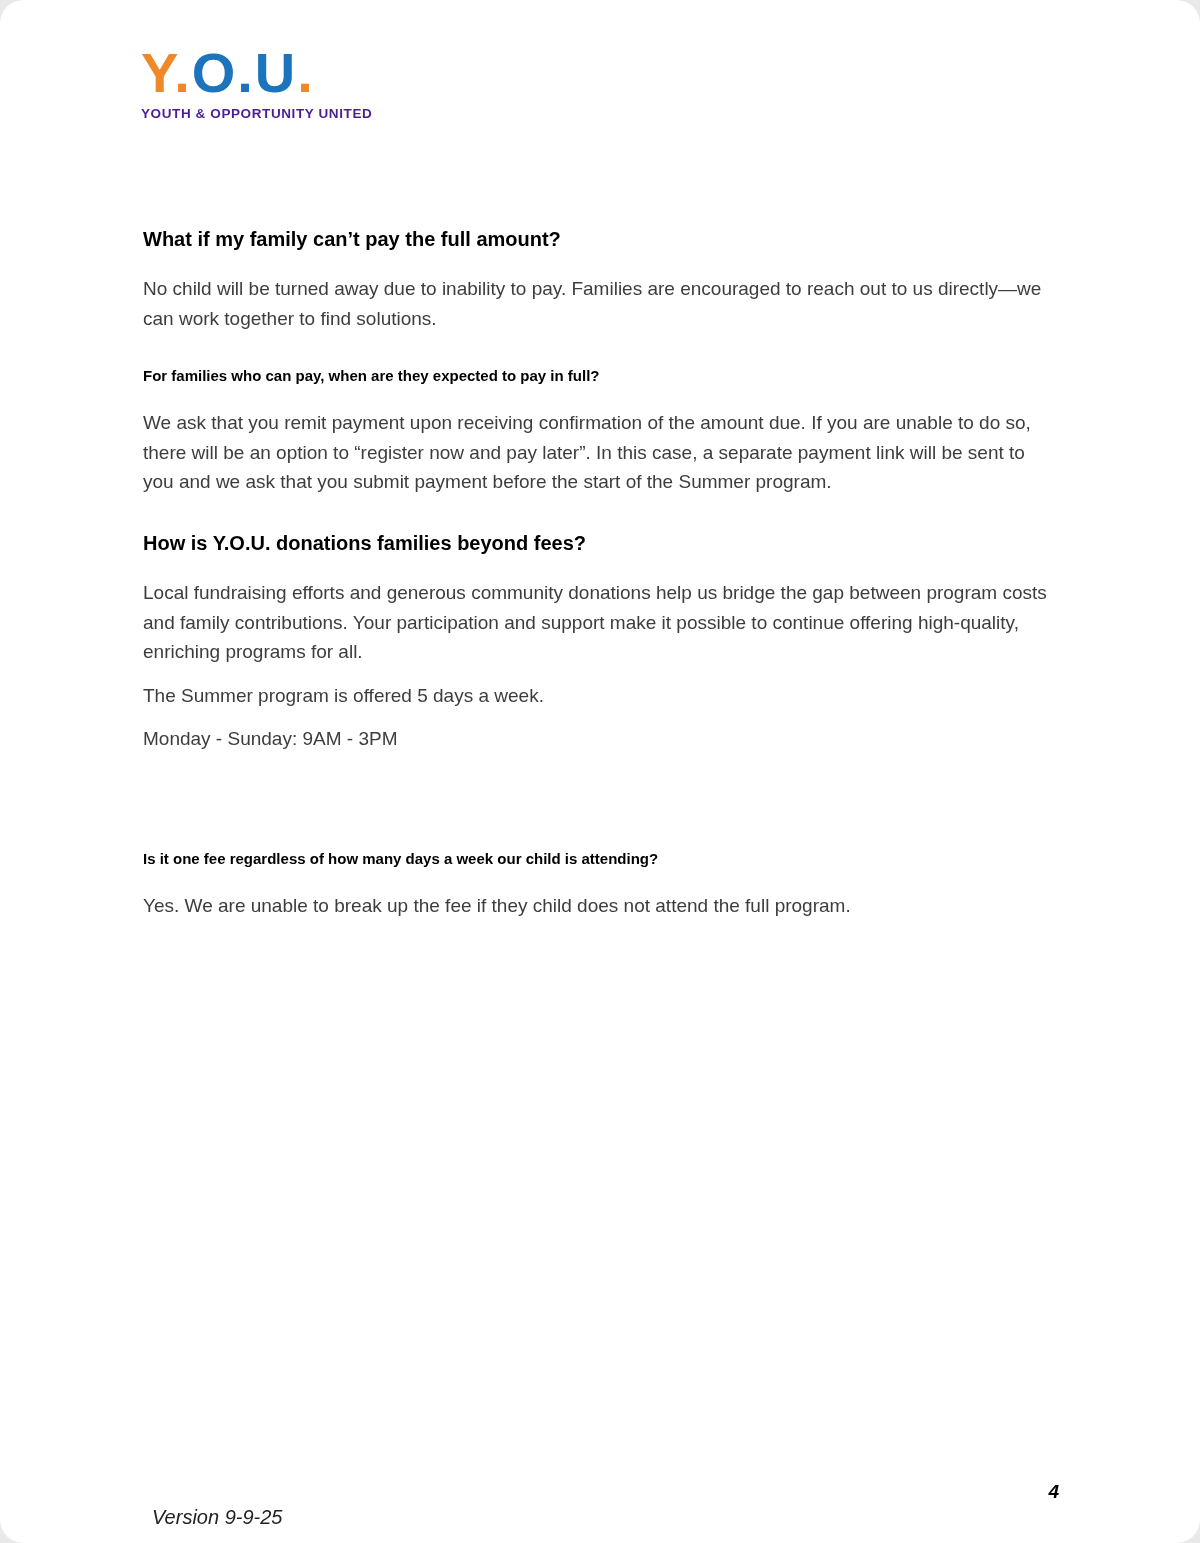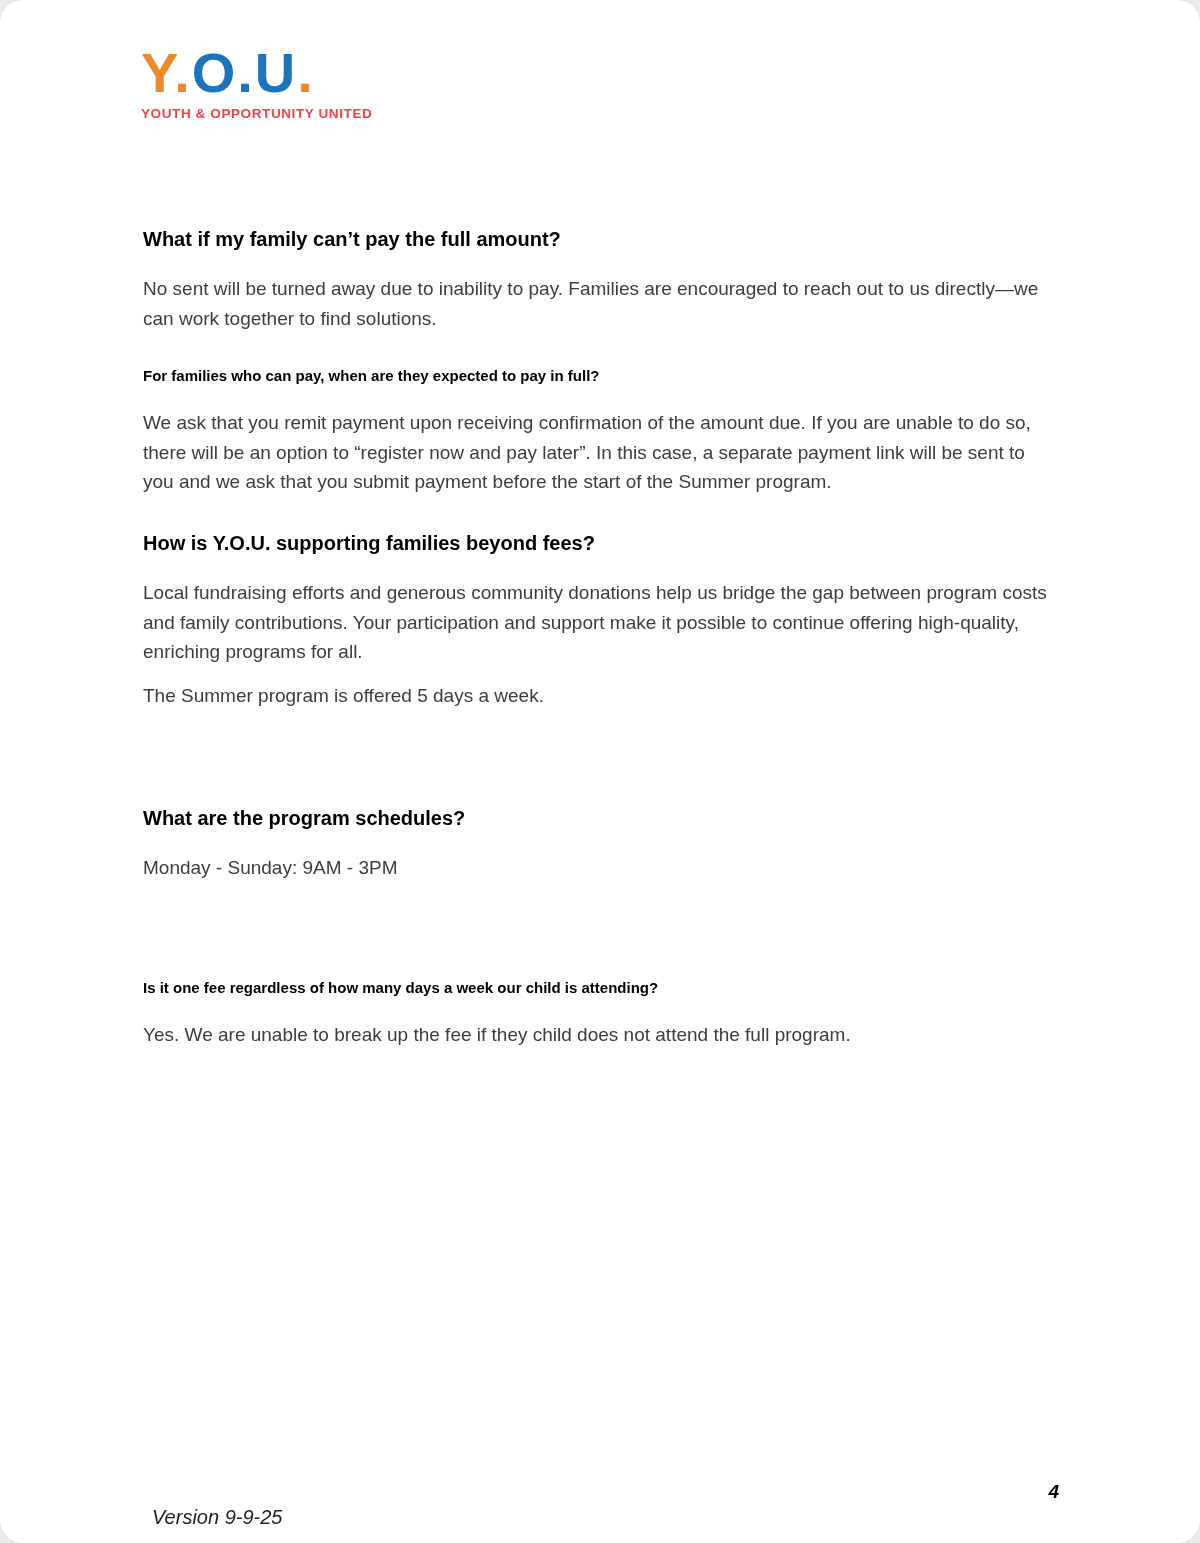--- a/index.html
+++ b/index.html
@@ -26,21 +26,21 @@
     letter-spacing: 2px;
     line-height: 1.1;
   }
   .logo-orange { color: #EF8829; }
   .logo-blue   { color: #1C75BC; }
   .logo-tagline {
     margin-top: 2px;
     font-size: 13.5px;
     font-weight: 700;
     letter-spacing: 0.6px;
-    color: #ef4444;
+    color: #4c1d95;
   }
 
   .content {
     position: absolute;
     top: 227px;
     left: 143px;
     width: 915px;
     color: #3d3d3d;
   }
 
@@ -93,40 +93,39 @@
     <div class="logo-text">
       <span class="logo-orange">Y.</span><span class="logo-blue">O.</span><span class="logo-blue">U</span><span class="logo-orange">.</span>
     </div>
     <div class="logo-tagline">YOUTH &amp; OPPORTUNITY UNITED</div>
   </header>
 
   <main class="content">
 
     <section>
       <h2 class="h-md">What if my family can’t pay the full amount?</h2>
-      <p>No sent will be turned away due to inability to pay. Families are encouraged to reach out to us directly—we can work together to find solutions.</p>
+      <p>No child will be turned away due to inability to pay. Families are encouraged to reach out to us directly—we can work together to find solutions.</p>
     </section>
 
     <section>
       <h2 class="h-lg">For families who can pay, when are they expected to pay in full?</h2>
       <p>We ask that you remit payment upon receiving confirmation of the amount due. If you are unable to do so, there will be an option to “register now and pay later”. In this case, a separate payment link will be sent to you and we ask that you submit payment before the start of the Summer program.</p>
     </section>
 
     <section>
-      <h2 class="h-md">How is Y.O.U. supporting families beyond fees?</h2>
+      <h2 class="h-md">How is Y.O.U. donations families beyond fees?</h2>
       <p>Local fundraising efforts and generous community donations help us bridge the gap between program costs and family contributions. Your participation and support make it possible to continue offering high-quality, enriching programs for all.</p>
     </section>
 
 
     <section>
       <p>The Summer program is offered 5 days a week.</p>
     </section>
 
     <section class="extra-gap">
-      <h2 class="h-md">What are the program schedules?</h2>
       <p>Monday - Sunday:  9AM - 3PM</p>
     </section>
 
     <section class="extra-gap">
       <h2 class="h-lg">Is it one fee regardless of how many days a week our child is attending?</h2>
       <p>Yes. We are unable to break up the fee if they child does not attend the full program.</p>
     </section>
 
   </main>
 

